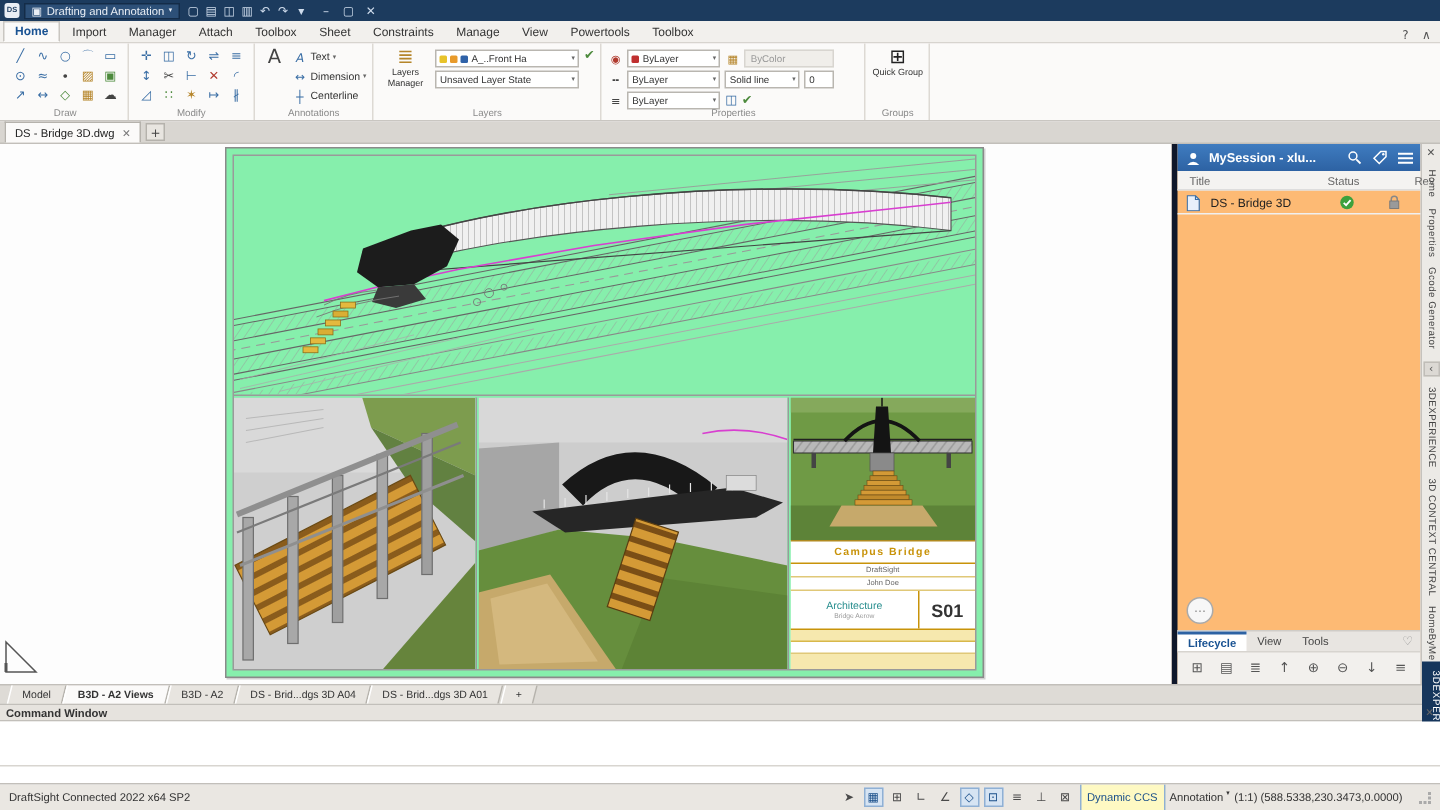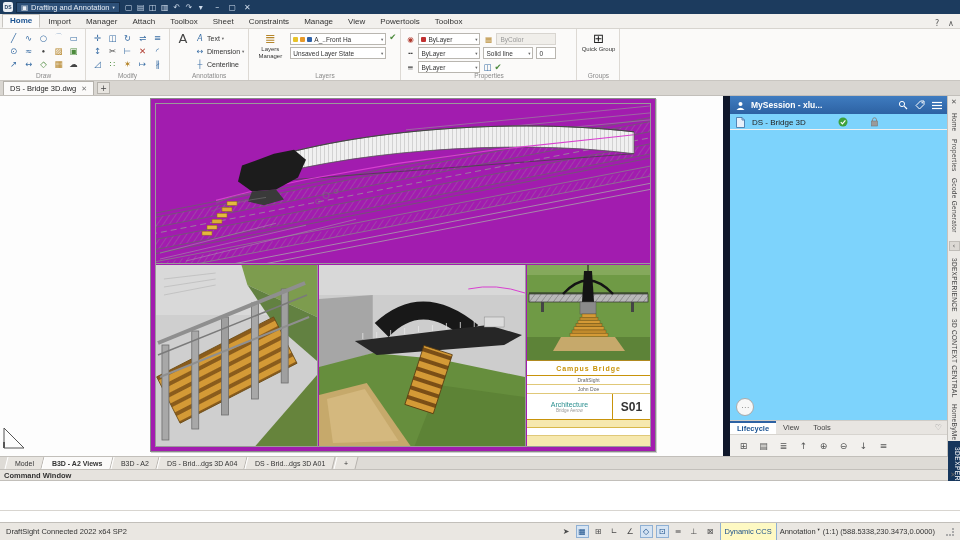--- a/index.html
+++ b/index.html
@@ -44,34 +44,34 @@
 .prow{display:flex;align-items:center;gap:3px;height:12px}
 .mini{width:10px;text-align:center;font-size:7.5px}
 
 .doctabs{height:15px;background:#d9d6d1;border-bottom:1px solid #c2bfba;display:flex;align-items:flex-end;padding-left:3px;font-size:7.5px}
 .dtab{background:#fbfaf9;border:1px solid #b5b2ac;border-bottom:none;height:14px;display:flex;align-items:center;gap:5px;padding:0 6px;color:#222}
 .dtab .x{color:#777;font-size:7px}
 .dplus{width:13px;height:12px;margin:0 0 1px 3px;border:1px solid #b5b2ac;background:#e8e5e0;display:flex;align-items:center;justify-content:center;font-size:8px;color:#444}
 
 .main{display:flex;height:360px}
 .canvas{position:relative;flex:1;background:#fdfdfd;overflow:hidden}
-.sheet{position:absolute;left:150px;top:2px;width:506px;height:354px;background:#a21caf;border:1px solid #8a8a8a;box-shadow:1px 1px 0 #cfcfcf}
+.sheet{position:absolute;left:150px;top:2px;width:506px;height:354px;background:#86efac;border:1px solid #8a8a8a;box-shadow:1px 1px 0 #cfcfcf}
 .sheetinner{position:absolute;inset:4px;border:1px solid #9a9a9a}
 .vp{position:absolute;overflow:hidden}
 .vp svg{display:block;width:100%;height:100%}
 .vtop{left:0;top:0;right:0;height:160px;border-bottom:1px solid #9a9a9a}
 .vbl{left:0;top:161px;bottom:0;width:162px;border-right:1px solid #9a9a9a}
 .vbm{left:163px;top:161px;bottom:0;width:207px;border-right:1px solid #9a9a9a}
 .vbr{left:371px;top:161px;bottom:0;right:0}
 .vbr .render{position:absolute;left:0;top:0;right:0;height:95px}
 .tblock{position:absolute;left:0;right:0;bottom:0;height:86px;background:#fff;border-top:1px solid #b08a20;font-size:5px;color:#666}
 .tbr{display:flex;align-items:center;justify-content:center;border-bottom:1px solid #e0c878;overflow:hidden}
 .ucs{position:absolute;left:2px;bottom:6px}
 
-.panel{width:224px;border-left:7px solid #0f172a;display:flex;flex-direction:column;background:#7dd3fc}
+.panel{width:166px;border-left:4px solid #0f172a;display:flex;flex-direction:column;background:#fdba74}
 .phead{height:18px;background:linear-gradient(#3f7cc0,#2d62a3);display:flex;align-items:center;gap:4px;padding:0 4px;color:#fff;font-size:8.5px;font-weight:bold}
 .phico{width:13px;height:13px;display:flex;align-items:center;justify-content:center;flex:none}
 .phtitle{flex:1;white-space:nowrap;overflow:hidden}
 .pcols{height:13px;background:#f4f3f1;border-bottom:1px solid #ddd;position:relative;font-size:7.5px;color:#666}
 .pcols span{position:absolute;top:2px}
 .prowitem{height:16px;position:relative;border-bottom:1px solid #f0f0f0;font-size:8px;color:#222}
 .prowitem>*{position:absolute;top:2px}
 .pbody{flex:1;position:relative}
 .chat{position:absolute;left:6px;bottom:4px;width:18px;height:18px;border:1px solid #aaa;border-radius:50%;background:#f7f7f7;color:#888;display:flex;align-items:center;justify-content:center;font-size:8px}
 .ptabs{height:14px;background:#e8e5e1;border-top:1px solid #cfccc7;display:flex;align-items:stretch;font-size:7.5px;color:#444}
@@ -521,20 +521,25 @@
             </svg>
         </span>
         <span class="phico">
           <svg width="10" height="9" viewBox="0 0 10 9">
               <line x1="0" y1="1.5" x2="10" y2="1.5" stroke="#fff" stroke-width="1.2"></line>
               <line x1="0" y1="4.5" x2="10" y2="4.5" stroke="#fff" stroke-width="1.2"></line>
               <line x1="0" y1="7.5" x2="10" y2="7.5" stroke="#fff" stroke-width="1.2"></line>
             </svg>
         </span>
       </div>
+      <div class="pcols">
+        <span style="left:8px">Title</span>
+        <span style="left:100px">Status</span>
+        <span style="left:158px">Rev</span>
+      </div>
       <div class="prowitem">
         <span style="left:6px;top:3px">
           <svg width="9" height="11" viewBox="0 0 9 11">
               <path d="M0.5,0.5 H6 L8.5,3 V10.5 H0.5 Z" fill="#e8f0fa" stroke="#3a6ea5" stroke-width="0.8"></path>
               <path d="M6,0.5 V3 H8.5" fill="none" stroke="#3a6ea5" stroke-width="0.8"></path>
             </svg>
         </span>
         <span style="left:22px;top:3.5px">DS - Bridge 3D</span>
         <span style="left:108px;top:3px">
           <svg width="10" height="10" viewBox="0 0 10 10">

